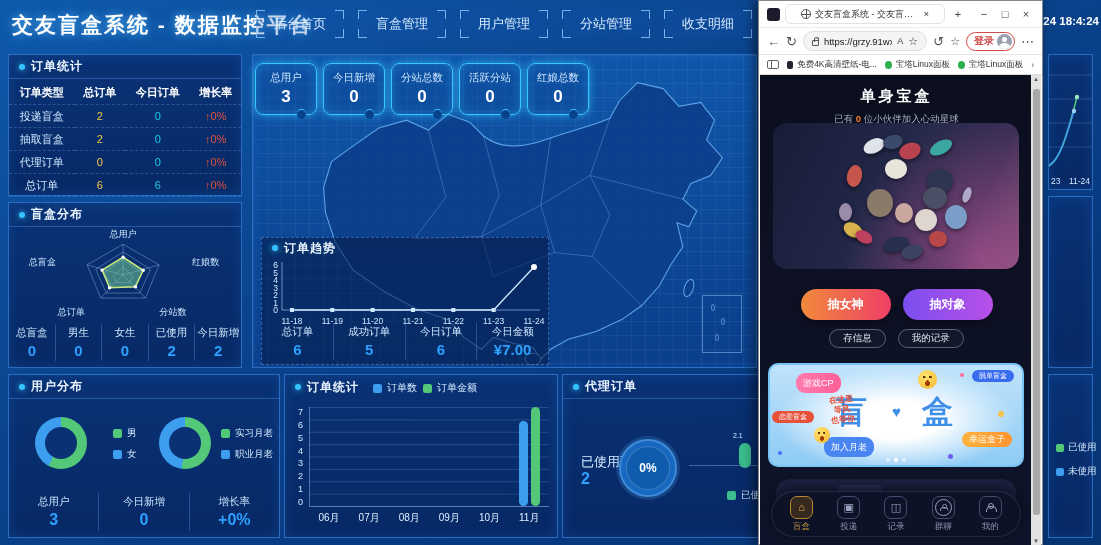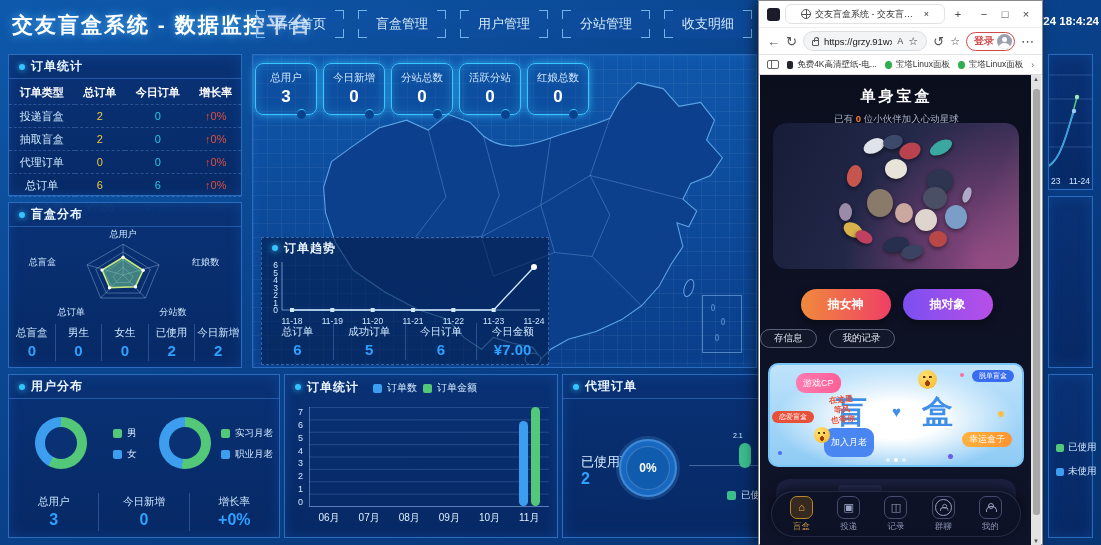--- a/index.html
+++ b/index.html
@@ -133,21 +133,21 @@
   .app-sub b{color:#ff7d2e}
   .avcard{position:absolute;left:13px;top:48px;width:246px;height:146px;border-radius:14px;overflow:hidden;
     background:radial-gradient(circle at 85% 95%,rgba(200,90,160,.55),transparent 55%),
     linear-gradient(115deg,#171c38,#232849 45%,#3c2f56 78%,#6e4a6e 100%)}
   .av{position:absolute;border-radius:50%;box-shadow:0 2px 4px rgba(0,0,0,.45)}
   .btnrow{position:absolute;left:0;top:214px;width:100%;display:flex;justify-content:center;gap:12px}
   .bigbtn{width:90px;height:31px;border-radius:16px;display:flex;align-items:center;justify-content:center;
     font-size:12px;font-weight:bold;color:#fff;box-shadow:0 3px 8px rgba(0,0,0,.4)}
   .btn-purple{background:linear-gradient(90deg,#7b4ff0,#b84fe8)}
   .btn-red{background:linear-gradient(90deg,#f08a3c,#ef3f66)}
-  .pillrow{position:absolute;left:0;top:254px;width:100%;display:flex;gap:12px}
+  .pillrow{position:absolute;left:0;top:254px;width:100%;display:flex;justify-content:center;gap:12px}
   .smallpill{height:19px;padding:0 13px;border:1px solid #5a6078;border-radius:10px;background:rgba(22,26,44,.7);
     display:flex;align-items:center;font-size:9.5px;color:#e3e7f2}
   .banner{position:absolute;left:8px;top:288px;width:256px;height:104px;border:2.5px solid #79c4f7;border-radius:10px;
     overflow:hidden;background:radial-gradient(ellipse at 50% 55%,#fff 24%,rgba(255,255,255,0) 68%),
     linear-gradient(180deg,#bfe3fb,#8ecbf5)}
   .bword{position:absolute;top:26px;font-size:31px;font-weight:bold;color:#3f8fe8;text-shadow:1px 2px 0 #fff}
   .bheart{position:absolute;top:38px;left:122px;font-size:15px;color:#3f8fe8}
   .btag{position:absolute;border-radius:9px;color:#fff;display:flex;align-items:center;padding:0 7px;white-space:nowrap}
   .slogan{position:absolute;left:60px;top:30px;font-size:8px;font-weight:bold;color:#e8503a;line-height:10px;
     transform:rotate(-6deg);text-align:center}
@@ -647,21 +647,21 @@
         <div class="smallpill">存信息</div>
         <div class="smallpill">我的记录</div>
       </div>
       <div class="banner">
         <span class="bword" style="left:66px">盲</span>
         <span class="bheart">♥</span>
         <span class="bword" style="left:152px">盒</span>
         <span class="btag" style="left:26px;top:8px;height:20px;font-size:9px;background:linear-gradient(90deg,#ff7bb0,#ff5f96)">游戏CP</span>
         <span class="btag" style="right:8px;top:5px;height:12px;font-size:7px;background:#3a6cf0;border-radius:6px">脱单盲盒</span>
         <span class="btag" style="left:2px;top:46px;height:12px;font-size:7px;background:#e8503a;border-radius:6px">恋爱盲盒</span>
-        <span class="btag" style="left:54px;bottom:8px;height:29px;font-size:9px;background:#4a86f2">加入月老</span>
+        <span class="btag" style="left:54px;bottom:8px;height:20px;font-size:9px;background:#4a86f2">加入月老</span>
         <span class="btag" style="right:10px;bottom:18px;height:15px;font-size:9px;background:linear-gradient(90deg,#ffb23c,#ff9430)">幸运盒子</span>
         <span class="slogan">
           <span>在这里</span><br><span>等风</span><br><span>也等你</span>
         </span>
         <span class="emoji" style="left:148px;top:5px;width:19px;height:19px"></span>
         <span class="emoji" style="left:44px;top:62px;width:16px;height:16px"></span>
         <span style="position:absolute;right:18px;top:46px;width:6px;height:6px;border-radius:50%;background:#f8c048"></span>
         <span style="position:absolute;left:190px;top:8px;width:4px;height:4px;border-radius:50%;background:#ff6f9c"></span>
         <span style="position:absolute;left:8px;top:86px;width:4px;height:4px;border-radius:50%;background:#4a6cf0"></span>
         <span style="position:absolute;left:178px;bottom:6px;width:5px;height:5px;border-radius:50%;background:#6a5cf0"></span>

